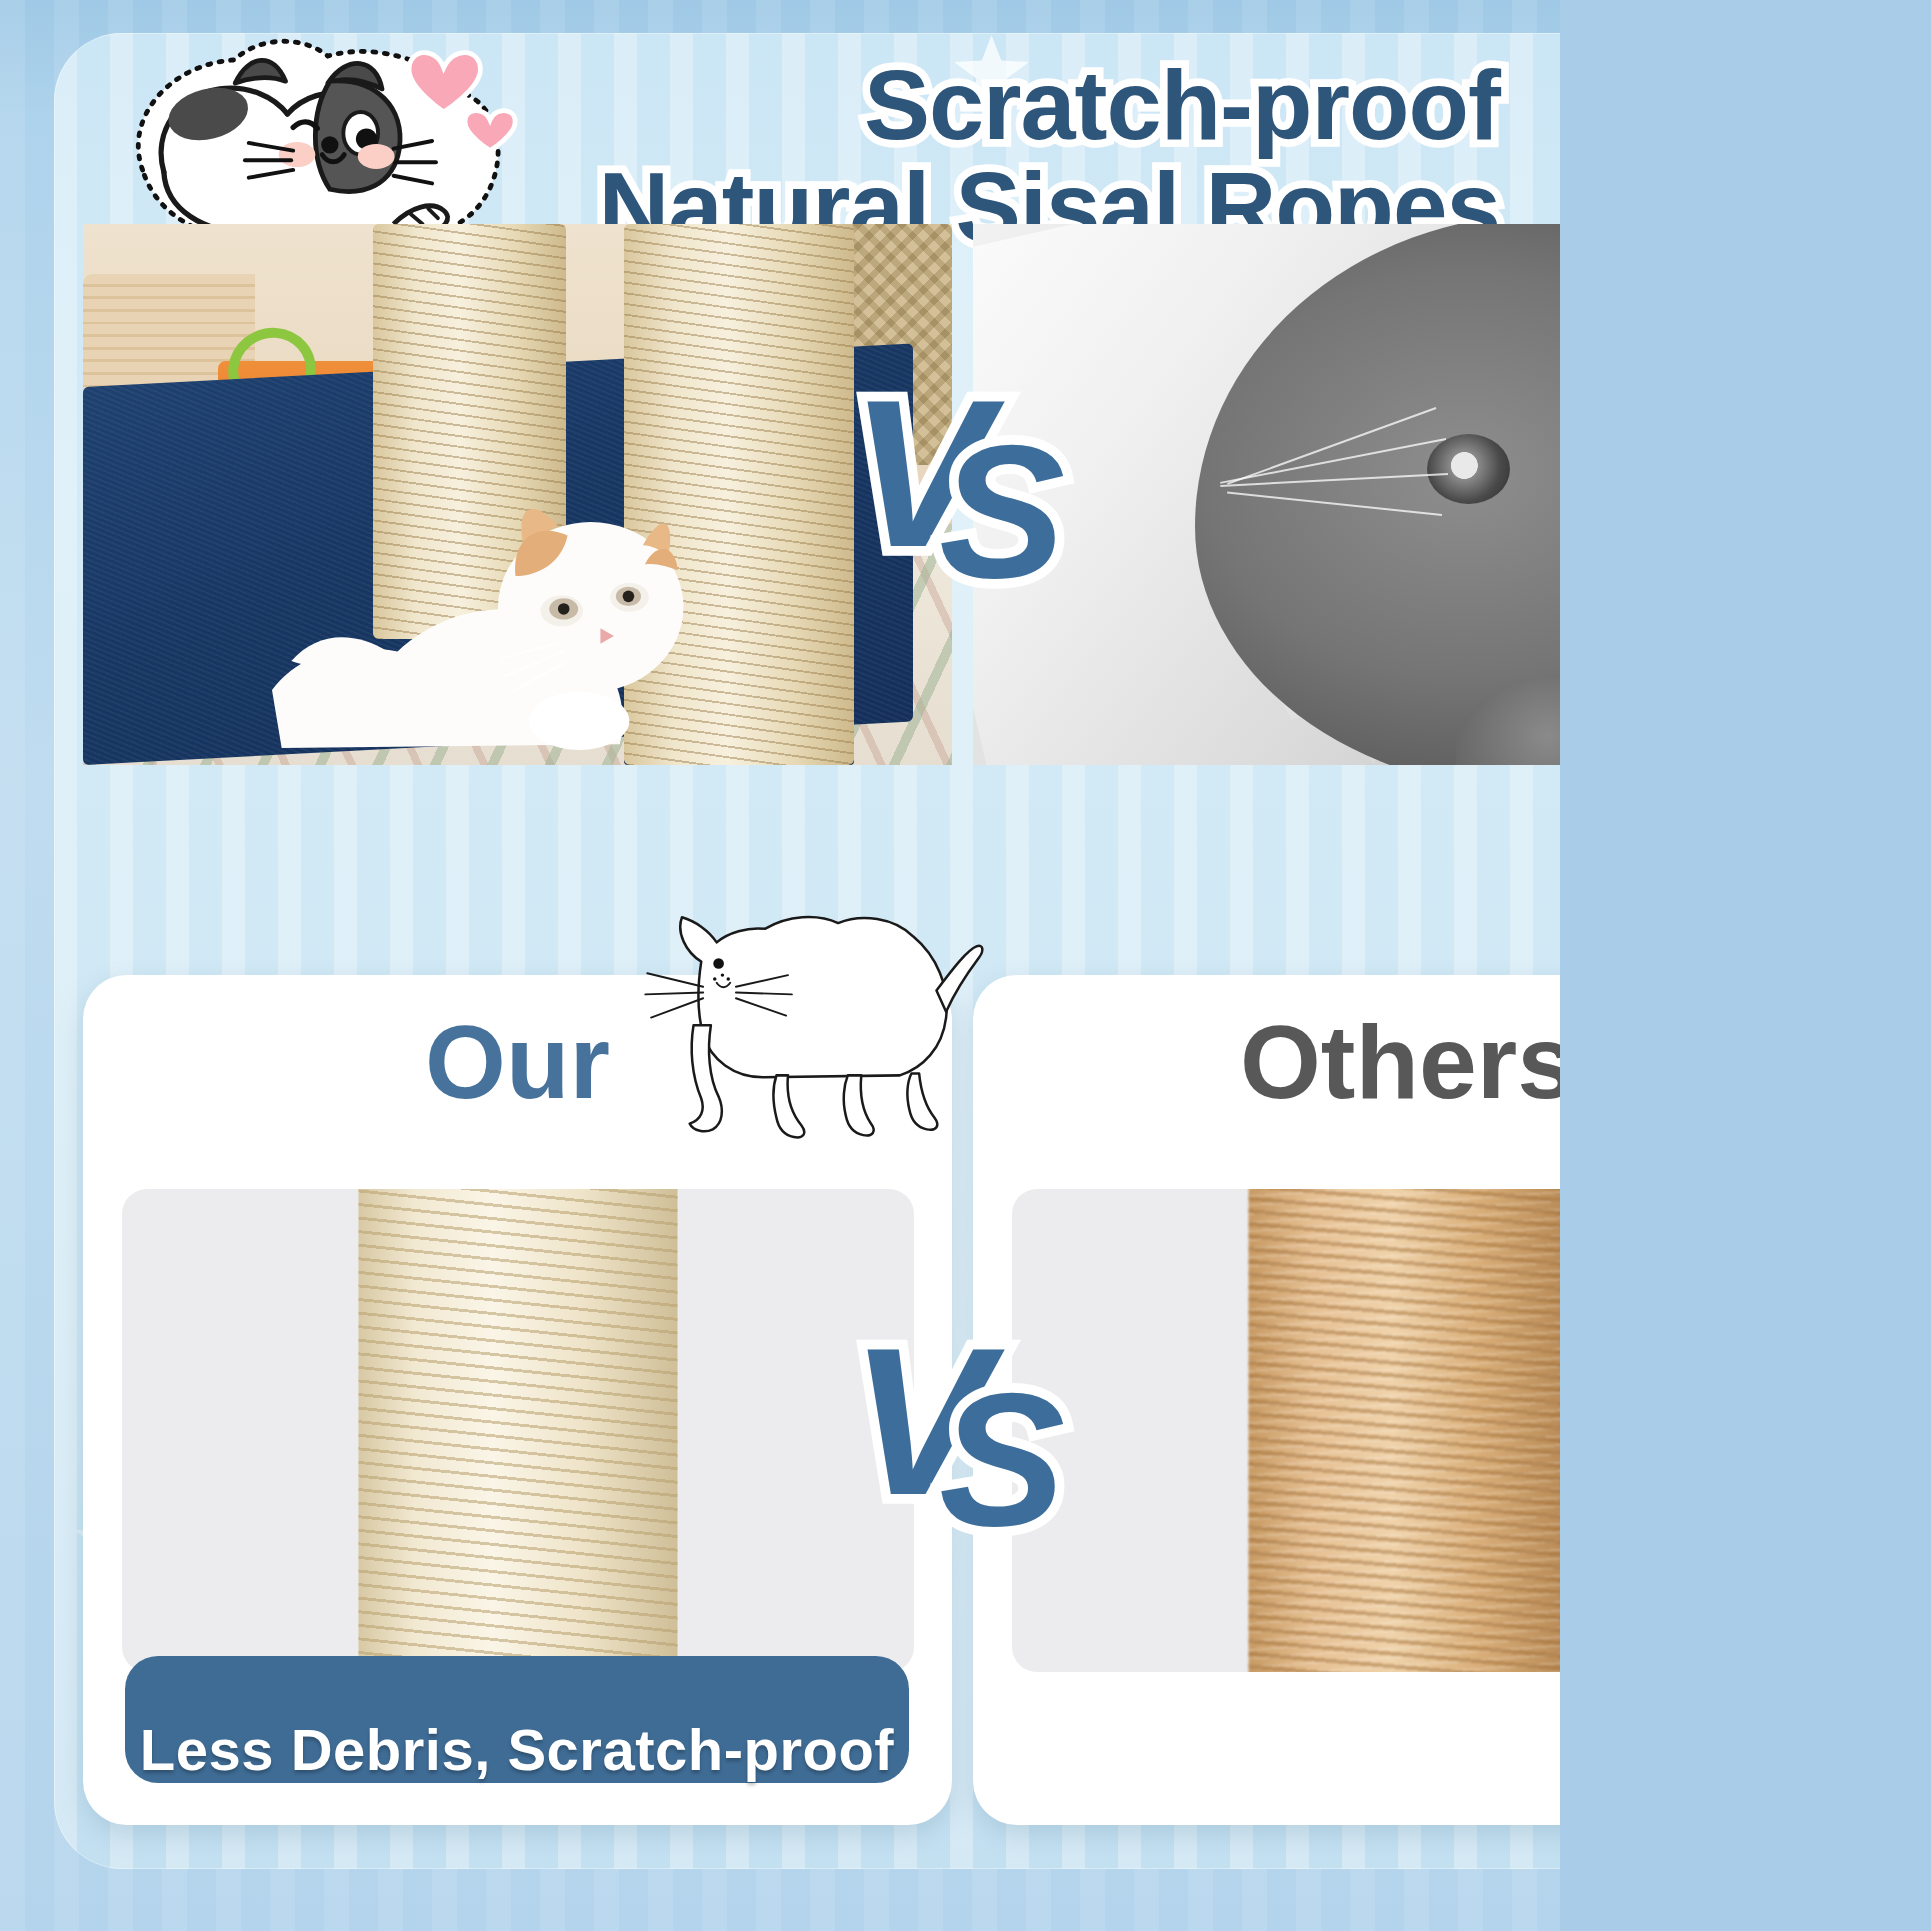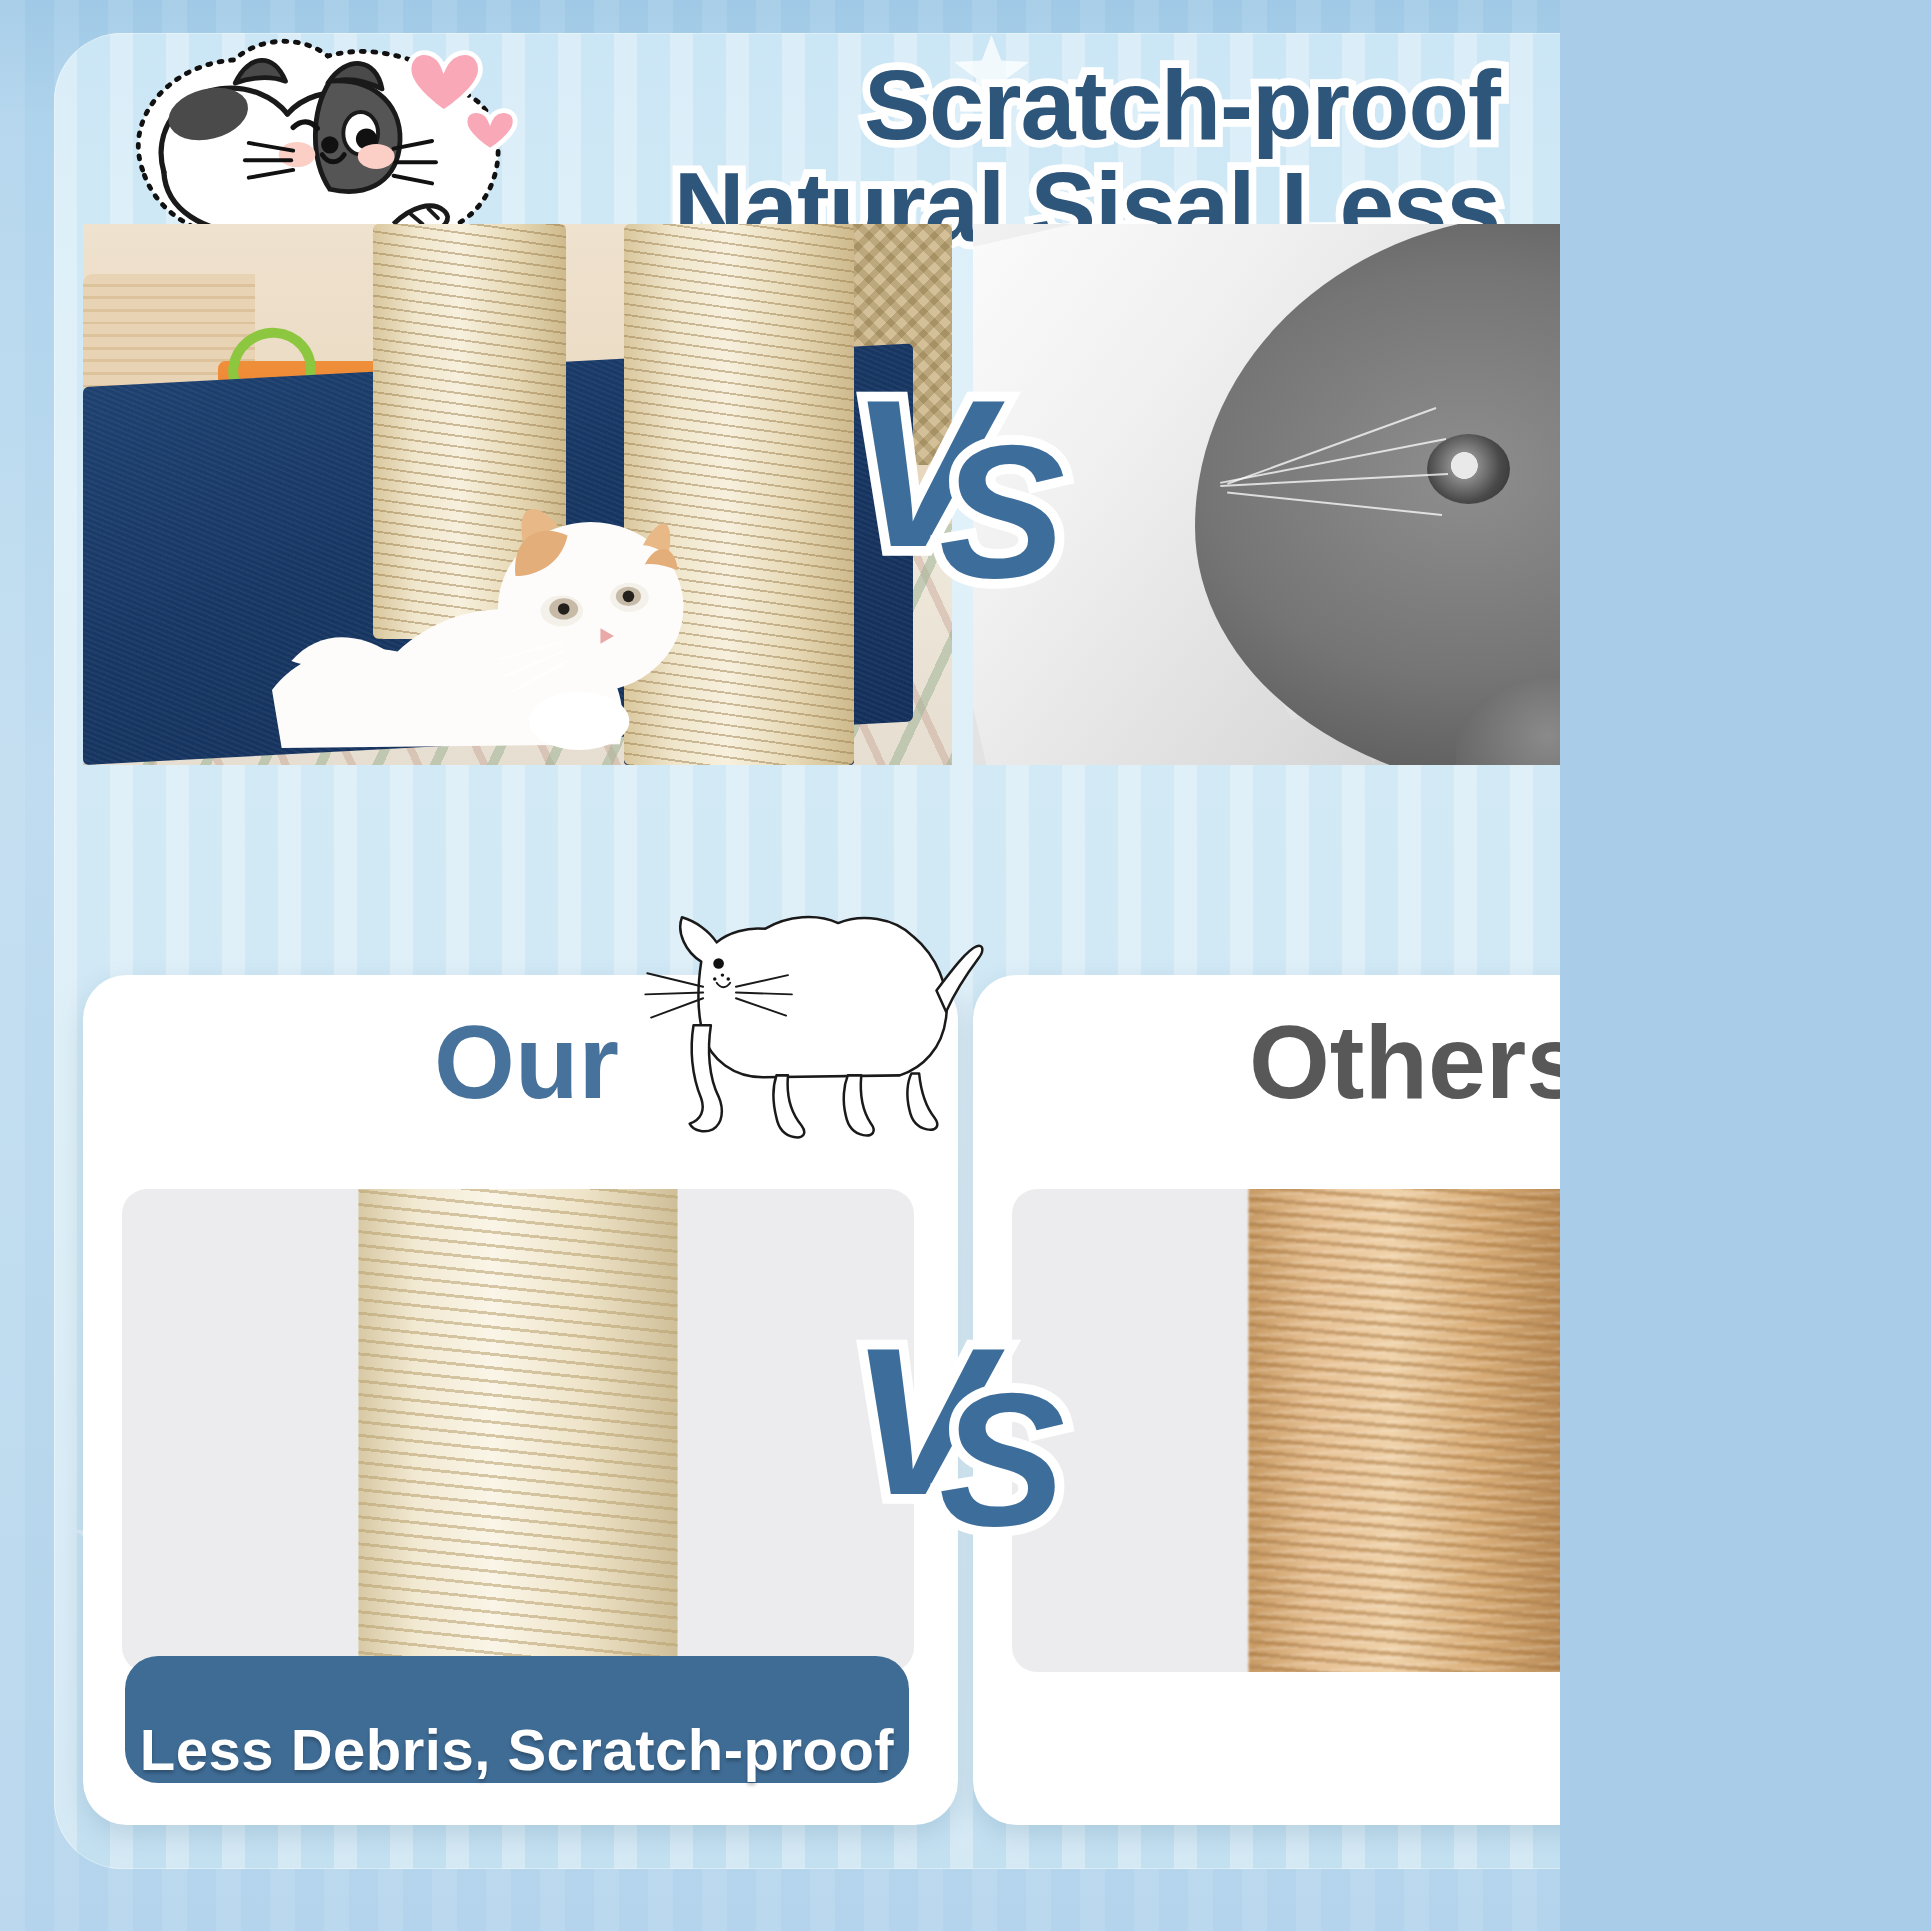--- a/index.html
+++ b/index.html
@@ -117,21 +117,21 @@
   .vs .v,.vs .s{position:absolute;font-weight:700;font-style:italic;
      color:#3d6e9b;-webkit-text-stroke:19.3px #ffffff;paint-order:stroke fill;
      text-shadow:0 0 1.9px rgba(255,255,255,.9);}
   .vs .v{font-size:210px;left:0;top:-33px;}
   .vs .s{font-size:189px;left:89px;top:17.4px;}
   .vs-top{left:850px;top:386px;}
   .vs-bottom{left:850px;top:1334px;}
 
   
   .card{position:absolute;background:#ffffff;border-radius:44px;
-     box-shadow:0 9.7px 25px rgba(90,130,160,.22);padding-left:6px;}
+     box-shadow:0 9.7px 25px rgba(90,130,160,.22);}
   .card-left{left:83px;top:975px;width:869px;height:850px;}
   .card-right{left:973px;top:975px;width:869px;height:850px;}
 
   .card-title{position:absolute;top:35px;width:100%;text-align:center;
      font-size:104px;font-weight:700;line-height:1;}
   .card-left .card-title{color:#47729b;}
   .card-right .card-title{color:#585858;}
 
   .photo-box{position:absolute;left:39px;top:214px;width:792px;height:483px;
      background:#ececee;border-radius:25px;overflow:hidden;}
@@ -166,21 +166,21 @@
     <div class="istripes"></div>
   </div>
 
   <div class="star s1"></div>
   <div class="star s2"></div>
   <div class="star s3"></div>
   <div class="star s4"></div>
 
   <div class="headline">
     <div class="l1">Scratch-proof</div>
-    <div class="l2">Natural Sisal Less</div>
+    <div class="l2">Natural Sisal Ropes</div>
   </div>
 
   <div class="cat-sticker">
     <svg viewBox="0 0 430 240" width="415" height="232">
       <path d="M40 150 C20 95 70 40 135 36 C160 12 205 10 232 32 C280 18 340 36 372 70
                C418 88 420 160 380 196 C340 232 250 238 190 232 C120 226 58 208 40 150 Z" fill="#ffffff" stroke="#111" stroke-width="5" stroke-dasharray="3 9" stroke-linecap="round"></path>
       <g fill="none" stroke="#1a1a1a" stroke-width="5.5" stroke-linecap="round" stroke-linejoin="round">
         <path d="M62 152 C50 110 78 72 120 66 C150 62 176 74 190 92"></path>
         <path d="M62 152 C64 192 104 214 150 216 L300 216"></path>
         <path d="M190 92 C206 74 232 66 256 72"></path>

